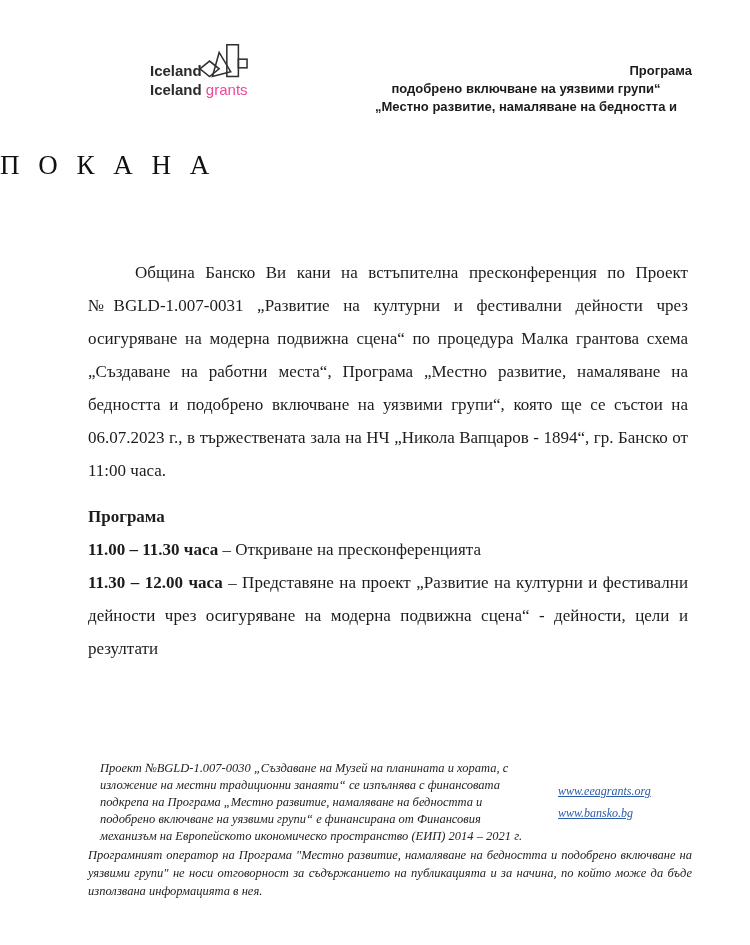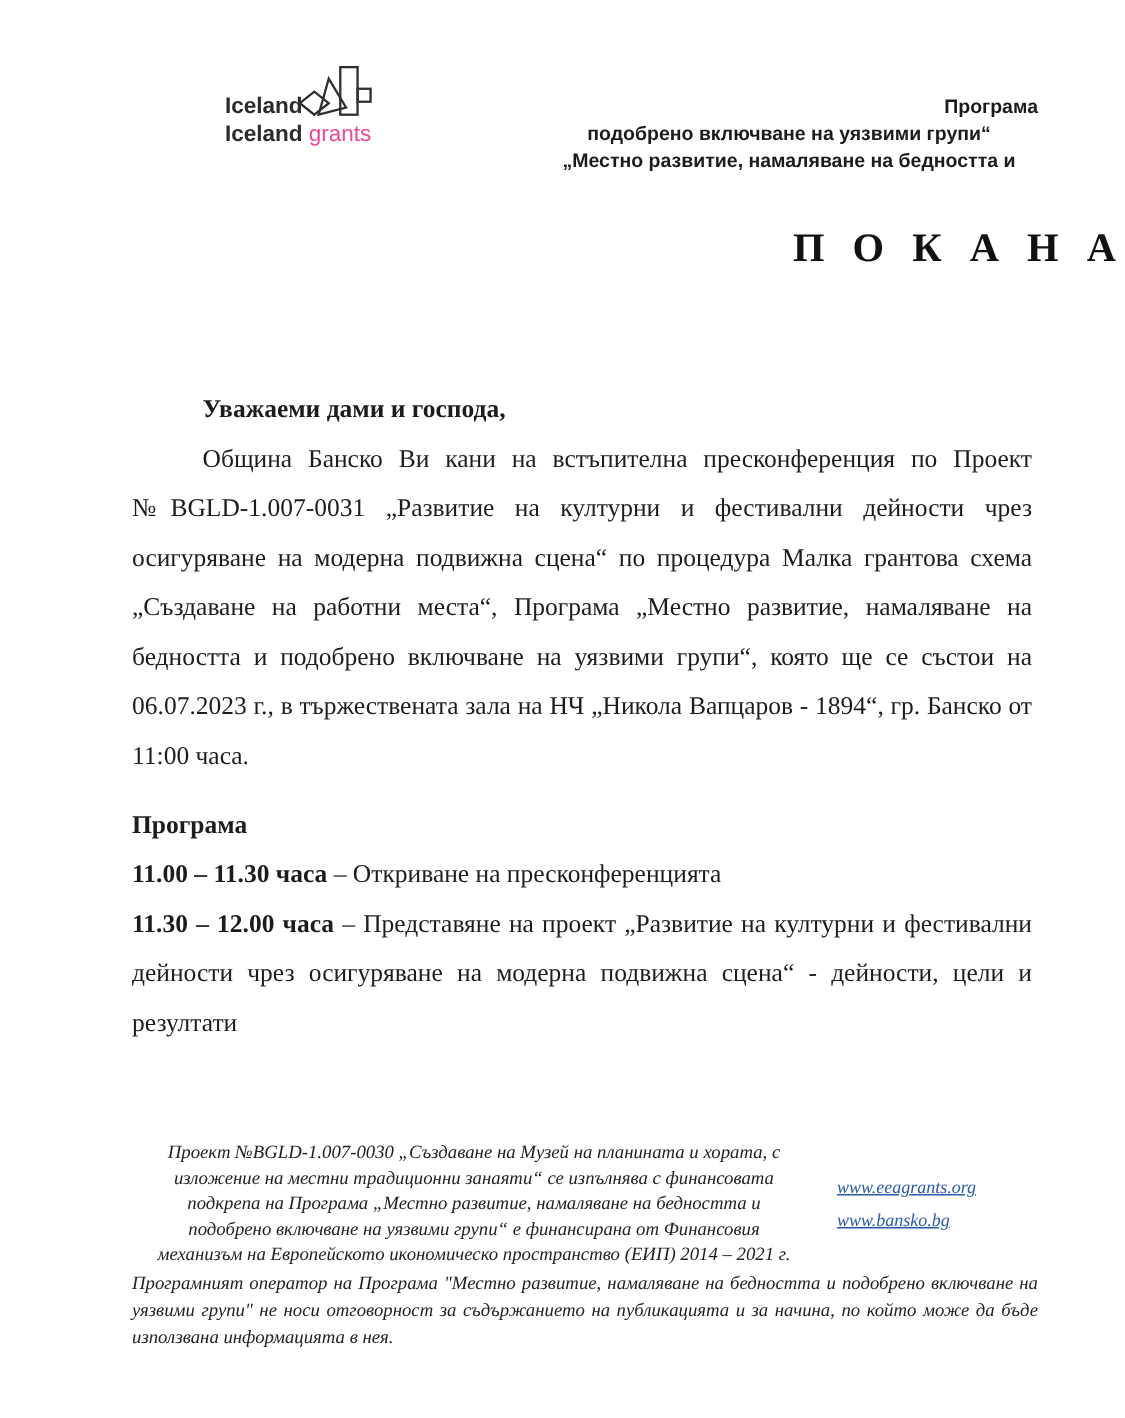--- a/index.html
+++ b/index.html
@@ -11,35 +11,35 @@
           justify-content:flex-end;font-family:"Liberation Sans","DejaVu Sans",sans-serif;}
   .logo{position:relative;width:210px;height:80px;}
   .logo-mark{position:absolute;left:48px;top:-3px;width:50px;height:49px;}
   .logo-text{padding-top:19px;font-size:15px;font-weight:700;line-height:19px;color:#2b2b2b;}
   .logo-text .grants{font-weight:400;color:#ec4899;}
   .program-block{margin-top:20px;width:332px;font-size:13px;font-weight:700;line-height:18px;
                  text-align:center;color:#1b1b1b;}
   .program-line1{text-align:right;}
 
   
-  .title{position:absolute;top:150px;left:0;width:100%;margin:0;text-align:right;
-         font-size:27px;font-weight:700;letter-spacing:6px;color:#111;}
+  .title{position:absolute;top:150px;left:0;width:100%;margin:0;text-align:left;
+         font-size:27px;font-weight:400;letter-spacing:6px;color:#111;}
 
   
   .body{position:absolute;top:256px;left:88px;width:600px;font-size:17px;line-height:33px;}
   .salutation{margin:0;text-indent:47px;font-weight:700;}
   .intro{margin:0;text-align:justify;text-indent:47px;}
   .program-heading{margin:13px 0 0 0;font-weight:700;}
   .sched{margin:0;text-align:justify;}
   .sched strong{font-weight:700;}
 
   
   .footer-row{position:absolute;top:760px;left:100px;width:562px;display:flex;align-items:center;}
   .funding-note{margin:0;width:432px;font-size:12.5px;line-height:17px;font-style:italic;
-                text-align:center;color:#222;}
+                color:#222;}
   .links{margin-left:26px;display:flex;flex-direction:column;gap:7px;
          font-size:12px;font-style:italic;}
   .link{color:#2a5ba8;text-decoration:underline;}
   .disclaimer{position:absolute;top:846px;left:88px;width:604px;margin:0;font-size:12.5px;
               line-height:18px;font-style:italic;text-align:justify;color:#222;}
 </style>
 </head>
 <body>
 
 <div class="page">
@@ -60,21 +60,20 @@
     <div class="program-block">
       <div class="program-line1">Програма</div>
       <div>подобрено включване на уязвими групи“</div>
       <div>„Местно развитие, намаляване на бедността и</div>
     </div>
   </header>
 
   <h1 class="title">П О К А Н А</h1>
 
   <main class="body">
-    <p class="salutation">Уважаеми дами и господа,</p>
     <p class="intro">Община Банско Ви кани на встъпителна пресконференция по Проект №BGLD-1.007-0031 „Развитие на културни и фестивални дейности чрез осигуряване на модерна подвижна сцена“ по процедура Малка грантова схема „Създаване на работни места“, Програма „Местно развитие, намаляване на бедността и подобрено включване на уязвими групи“, която ще се състои на 06.07.2023 г., в тържествената зала на НЧ „Никола Вапцаров - 1894“, гр. Банско от 11:00 часа.</p>
     <p class="program-heading">Програма</p>
     <p class="sched"><strong>11.00 – 11.30 часа</strong><span> – Откриване на пресконференцията</span></p>
     <p class="sched"><strong>11.30 – 12.00 часа</strong><span> – Представяне на проект „Развитие на културни и фестивални дейности чрез осигуряване на модерна подвижна сцена“ - дейности, цели и резултати</span></p>
   </main>
 
   <div class="footer-row">
     <p class="funding-note">Проект №BGLD-1.007-0030 „Създаване на Музей на планината и хората, с изложение на местни традиционни занаяти“ се изпълнява с финансовата подкрепа на Програма „Местно развитие, намаляване на бедността и подобрено включване на уязвими групи“ е финансирана от Финансовия механизъм на Европейското икономическо пространство (ЕИП) 2014 – 2021 г.</p>
     <div class="links">
       <a class="link" href="#">www.eeagrants.org</a>

